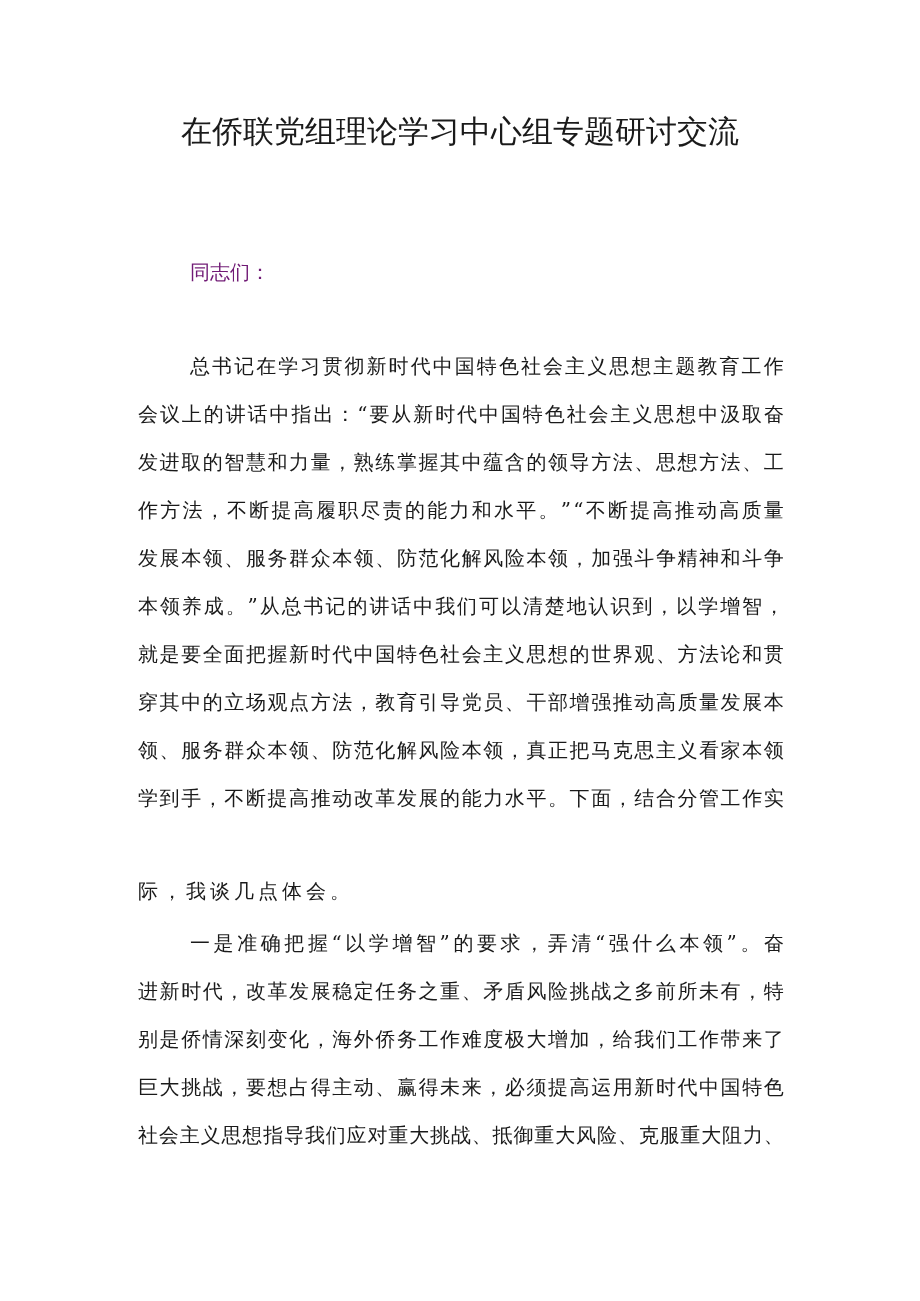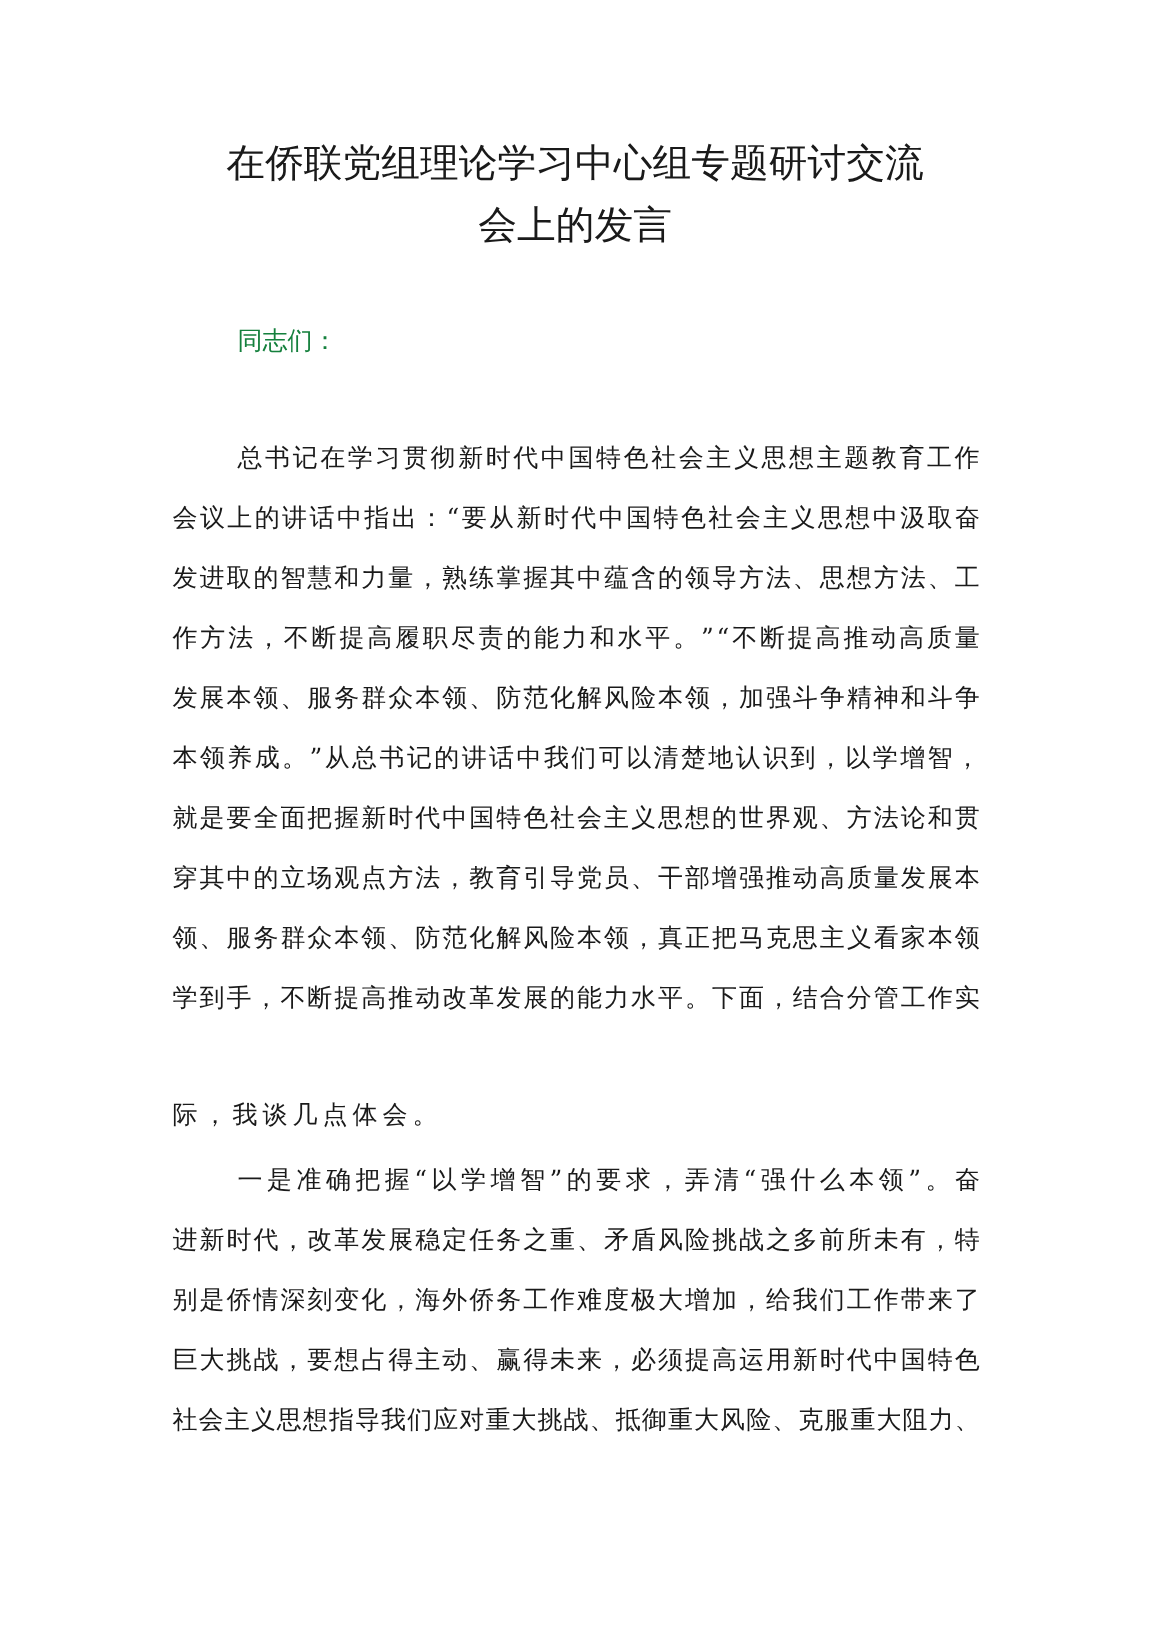--- a/index.html
+++ b/index.html
@@ -32,21 +32,21 @@
       color: #1a1a1a;
     }
     .title-line-1 { top: 111px; }
     .title-line-2 { top: 160px; }
     .salutation {
       position: absolute;
       left: 190px;
       top: 258px;
       font-size: 20px;
       line-height: 28px;
-      color: #15803d;
+      color: #701a75;
     }
     .para {
       position: absolute;
       left: 138px;
       width: 646px;
     }
     .line {
       position: absolute;
       left: 0;
       width: 646px;
@@ -68,21 +68,20 @@
       margin-top: 45px;
     }
     .line span { display: inline; }
   </style>
 </head>
 <body>
 
 <div class="page">
 
   <div class="title title-line-1">在侨联党组理论学习中心组专题研讨交流</div>
-  <div class="title title-line-2">会上的发言</div>
 
   <div class="salutation">同志们：</div>
 
   <div class="para" style="top:351px;">
     <div class="line indent" style="top: 0px; display: flex; justify-content: space-between;">
         <span>总</span>
         <span>书</span>
         <span>记</span>
         <span>在</span>
         <span>学</span>

